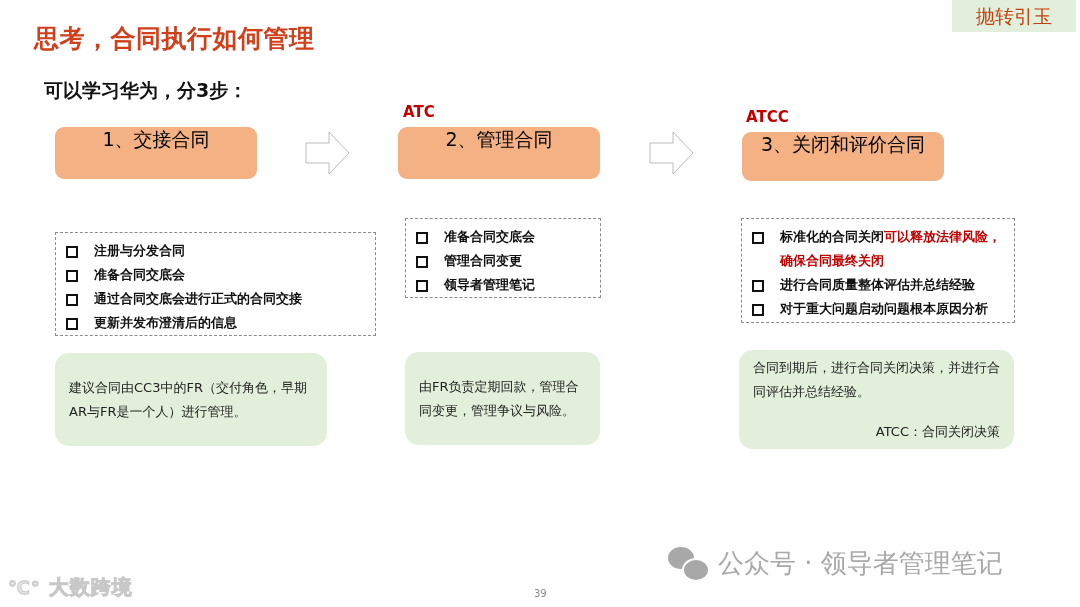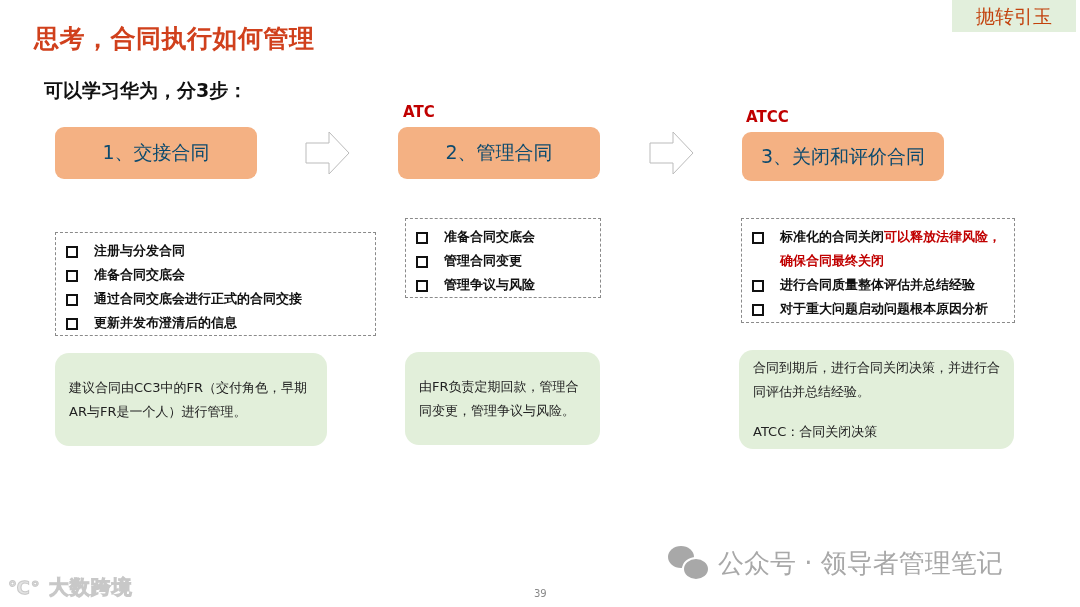--- a/index.html
+++ b/index.html
@@ -4,34 +4,34 @@
 <style>
   html, body { margin:0; padding:0; }
   body { width:1080px; height:607px; background:#ffffff; position:relative; overflow:hidden;
          font-family:"DejaVu Sans","Liberation Sans",sans-serif; }
   .abs { position:absolute; }
   .title { left:34px; top:22px; font-size:25px; font-weight:bold; color:#d0401c; letter-spacing:0.5px; }
   .tag { left:952px; top:0; width:124px; height:32px; background:#e2efdc; color:#c2410c;
          font-size:19px; text-align:center; line-height:32px; }
   .subtitle { left:44px; top:78px; font-size:19px; font-weight:bold; color:#111; }
   .step-label { font-size:15px; font-weight:bold; color:#c00000;text-align:right; }
-  .step-box { background:#f4b183; border-radius:9px; color:#0c4a6e; font-size:19px;
-              display:flex; align-items:center; justify-content:center; }
+  .step-box { background:#f4b183; border-radius:9px; color:#000000; font-size:19px;
+              display:flex; align-items:flex-start; justify-content:center; }
   .arrow { width:46px; height:44px; }
   .list-box { border:1px dashed #8a8a8a; padding:6px 8px 4px 8px; box-sizing:border-box; }
   .list-item { display:flex; align-items:flex-start; font-size:13px; font-weight:bold; color:#111;
                line-height:24px; }
   .bullet { width:8px; height:8px; border:2px solid #111; margin:7px 16px 0 2px; flex:none; }
   .red { color:#c00000; }
   .note-box { background:#e2efda; border-radius:14px; font-size:13px; color:#222; line-height:24px;
               padding:0 14px; box-sizing:border-box; display:flex; align-items:center; }
   .page-num { left:534px; top:588px; font-size:10px; color:#888; }
   .watermark-left { left:8px; top:574px; font-size:20px; color:#e4e4e4; font-weight:bold;
                     -webkit-text-stroke:1px #c8c8c8; letter-spacing:1px; }
-  .watermark-right { left:668px; top:546px; font-size:26px; color:#a8a8a8; display:flex; align-items:flex-start; }
+  .watermark-right { left:668px; top:546px; font-size:26px; color:#a8a8a8; display:flex; align-items:center; }
   .wechat { width:40px; height:34px; position:relative; margin-right:10px; }
 </style>
 </head>
 <body>
 
 <div class="abs title">思考，合同执行如何管理</div>
 <div class="abs tag">抛转引玉</div>
 <div class="abs subtitle">可以学习华为，分3步：</div>
 
 <div class="abs step-box" style="left:55px;top:127px;width:202px;height:52px;">
@@ -73,21 +73,21 @@
   <div class="list-item">
       <span class="bullet"></span>
       <span>准备合同交底会</span>
     </div>
   <div class="list-item">
       <span class="bullet"></span>
       <span>管理合同变更</span>
     </div>
   <div class="list-item">
       <span class="bullet"></span>
-      <span>管理争议与风险</span>
+      <span>领导者管理笔记</span>
     </div>
 </div>
 <div class="abs note-box" style="left:405px;top:352px;width:195px;height:93px;">
   <span>由FR负责定期回款，管理合同变更，管理争议与风险。</span>
 </div>
 
 <div class="abs step-label" style="left:746px;top:108px;">ATCC</div>
 <div class="abs step-box" style="left:742px;top:132px;width:202px;height:49px;">
   <span>3、关闭和评价合同</span>
 </div>
@@ -98,21 +98,21 @@
     </div>
   <div class="list-item">
       <span class="bullet"></span>
       <span>进行合同质量整体评估并总结经验</span>
     </div>
   <div class="list-item">
       <span class="bullet"></span>
       <span>对于重大问题启动问题根本原因分析</span>
     </div>
 </div>
-<div class="abs note-box" style="left:739px;top:350px;width:275px;height:99px;flex-direction:column;align-items:flex-start;justify-content:center;gap:16px;">
+<div class="abs note-box" style="left:739px;top:350px;width:275px;height:99px;flex-direction:column;align-items:flex-end;justify-content:center;gap:16px;">
   <span>合同到期后，进行合同关闭决策，并进行合同评估并总结经验。</span>
   <span>ATCC：合同关闭决策</span>
 </div>
 
 <div class="abs page-num">39</div>
 <div class="abs watermark-left">
   <span style="font-size:18px;">℃°</span>
   <span>大数跨境</span>
 </div>
 <div class="abs watermark-right">

